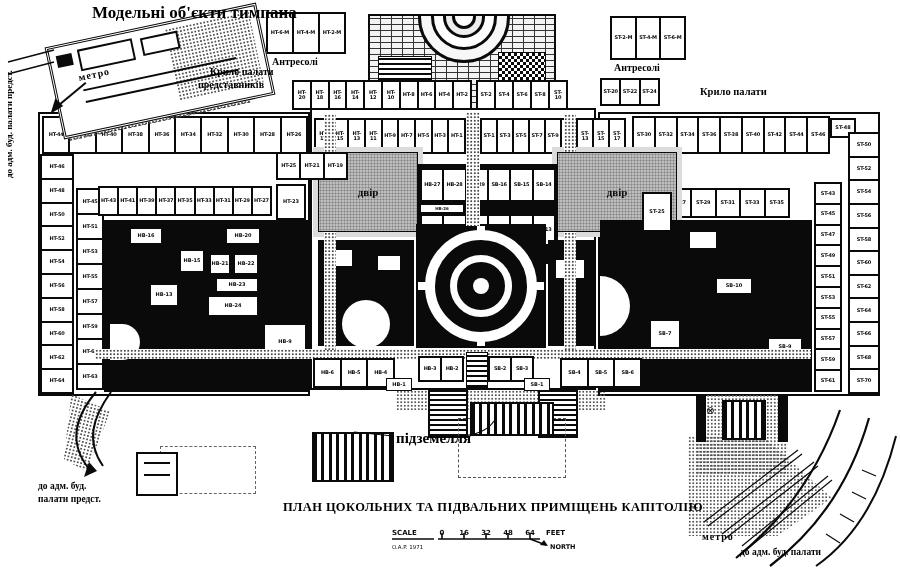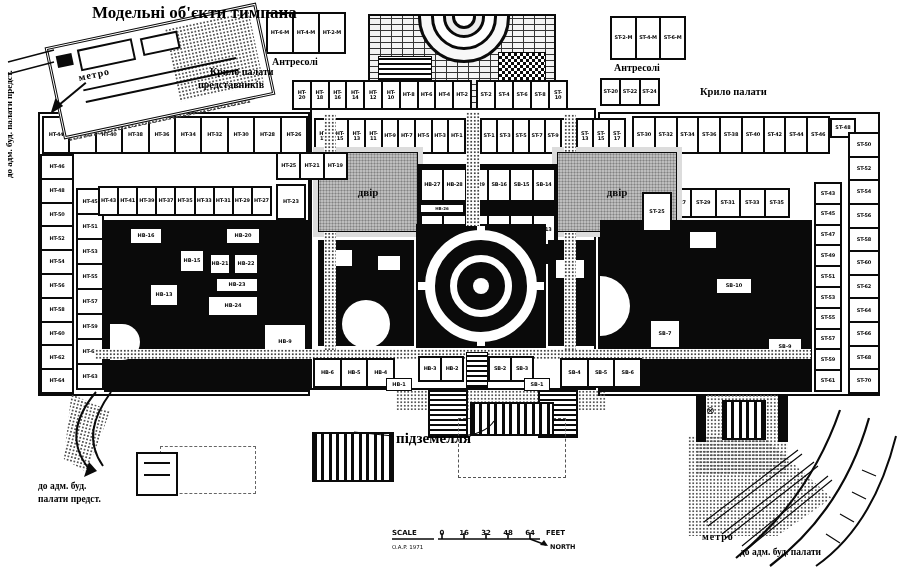--- a/index.html
+++ b/index.html
@@ -382,20 +382,21 @@
     <div class="r" style="left:10px;top:12px;font:10px/10px 'DejaVu Sans',sans-serif">⊗</div>
   </div>
   <div class="r dotsT" style="left:688px;top:436px;width:144px;height:100px;z-index:2;clip-path:polygon(0 0,52% 0,100% 62%,62% 100%,0 100%)"></div>
   <div class="lbl" style="left:702px;top:531px;font-size:10px;letter-spacing:1px">метро</div>
   <div class="lbl" style="left:740px;top:547px;font-size:9.5px">до адм. буд. палати</div>
 
   <div class="r dotsT" style="left:62px;top:398px;width:42px;height:72px;transform:rotate(14deg);z-index:2;clip-path:polygon(0 0,100% 10%,80% 100%,20% 90%)"></div>
   <div class="lbl" style="left:38px;top:481px;font-size:9.5px">до адм. буд.</div>
   <div class="lbl" style="left:38px;top:494px;font-size:9.5px">палати предст.</div>
 
+  <div class="lbl" style="left:283px;top:500px;width:392px;text-align:center;font-size:12.5px;letter-spacing:.4px">ПЛАН ЦОКОЛЬНИХ ТА ПІДВАЛЬНИХ ПРИМІЩЕНЬ КАПІТОЛІЮ</div>
 
   <svg class="r" style="left:390px;top:524px;z-index:50" width="210" height="34">
     <text x="2" y="11" font-family="DejaVu Sans" font-size="7" font-weight="bold" fill="#0a0a0a">SCALE</text>
     <text x="52" y="11" text-anchor="middle" font-family="DejaVu Sans" font-size="7" font-weight="bold" fill="#0a0a0a">0</text>
     <text x="74" y="11" text-anchor="middle" font-family="DejaVu Sans" font-size="7" font-weight="bold" fill="#0a0a0a">16</text>
     <text x="96" y="11" text-anchor="middle" font-family="DejaVu Sans" font-size="7" font-weight="bold" fill="#0a0a0a">32</text>
     <text x="118" y="11" text-anchor="middle" font-family="DejaVu Sans" font-size="7" font-weight="bold" fill="#0a0a0a">48</text>
     <text x="140" y="11" text-anchor="middle" font-family="DejaVu Sans" font-size="7" font-weight="bold" fill="#0a0a0a">64</text>
     <text x="156" y="11" font-family="DejaVu Sans" font-size="7" font-weight="bold" fill="#0a0a0a">FEET</text>
     <path d="M48,15 H150 M52,9 V15 M74,9 V15 M96,9 V15 M118,9 V15 M140,9 V15 M2,15 H44" stroke="#0a0a0a" stroke-width="1.6" fill="none"></path>

